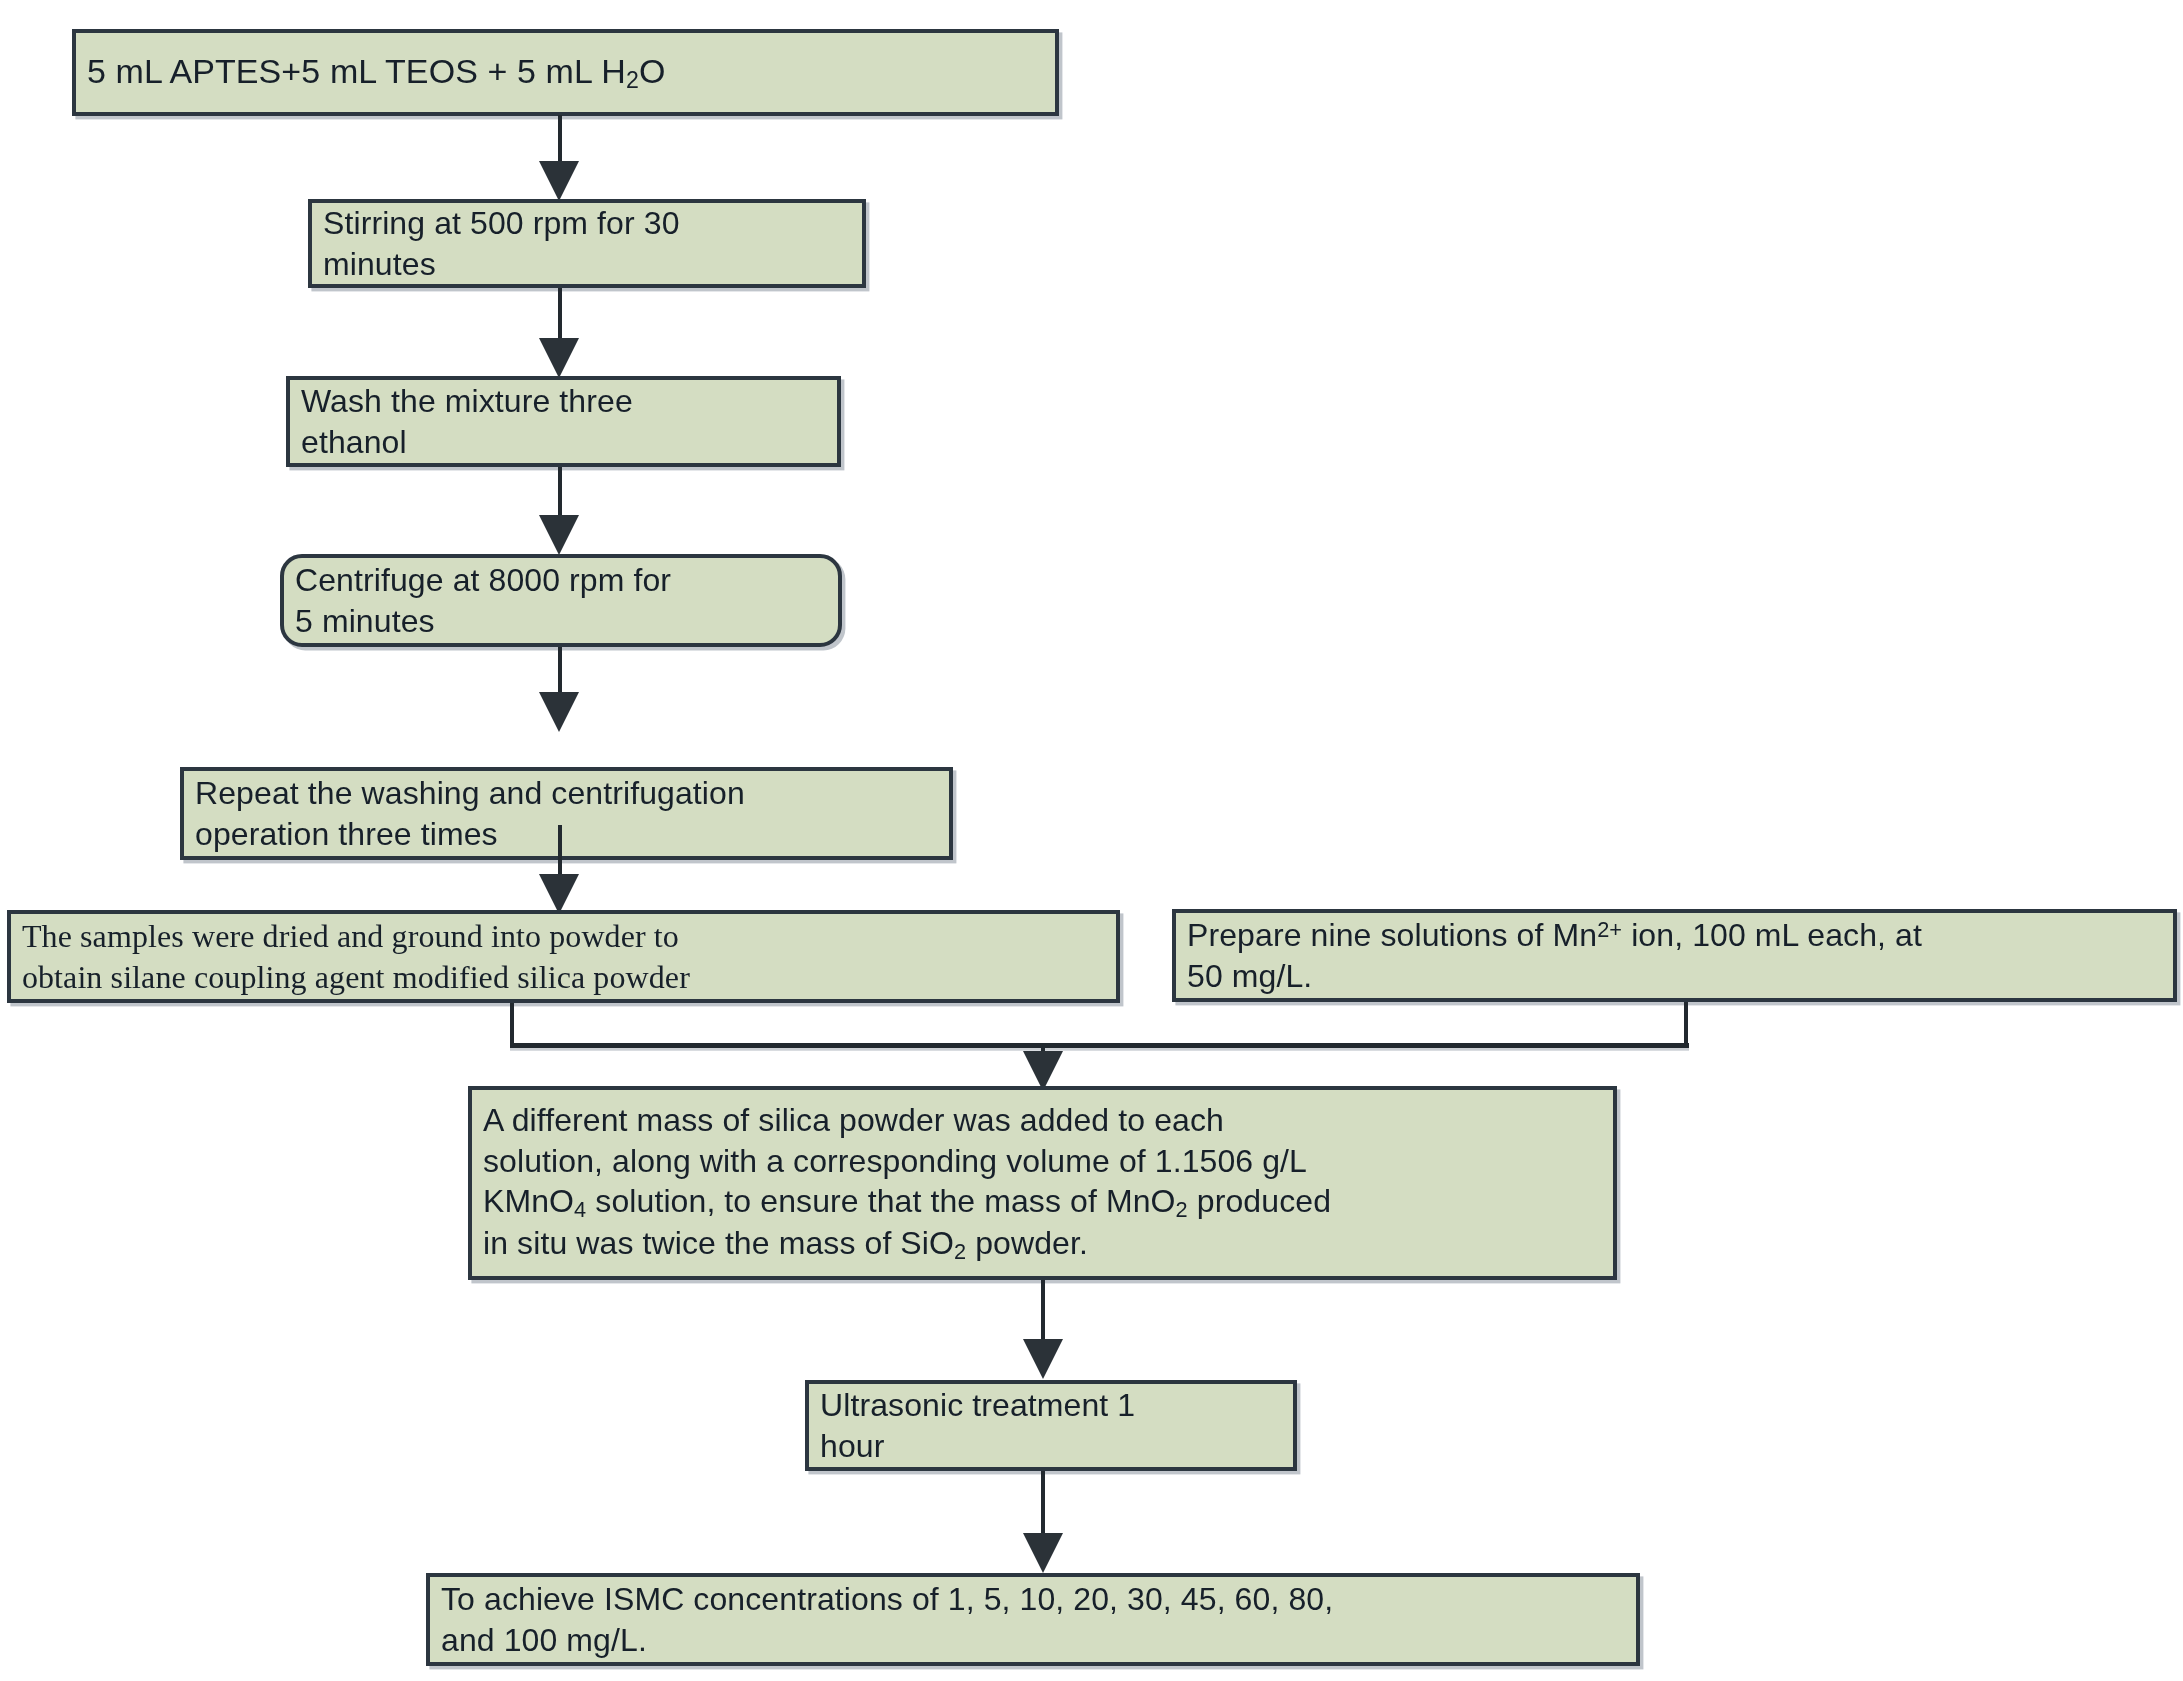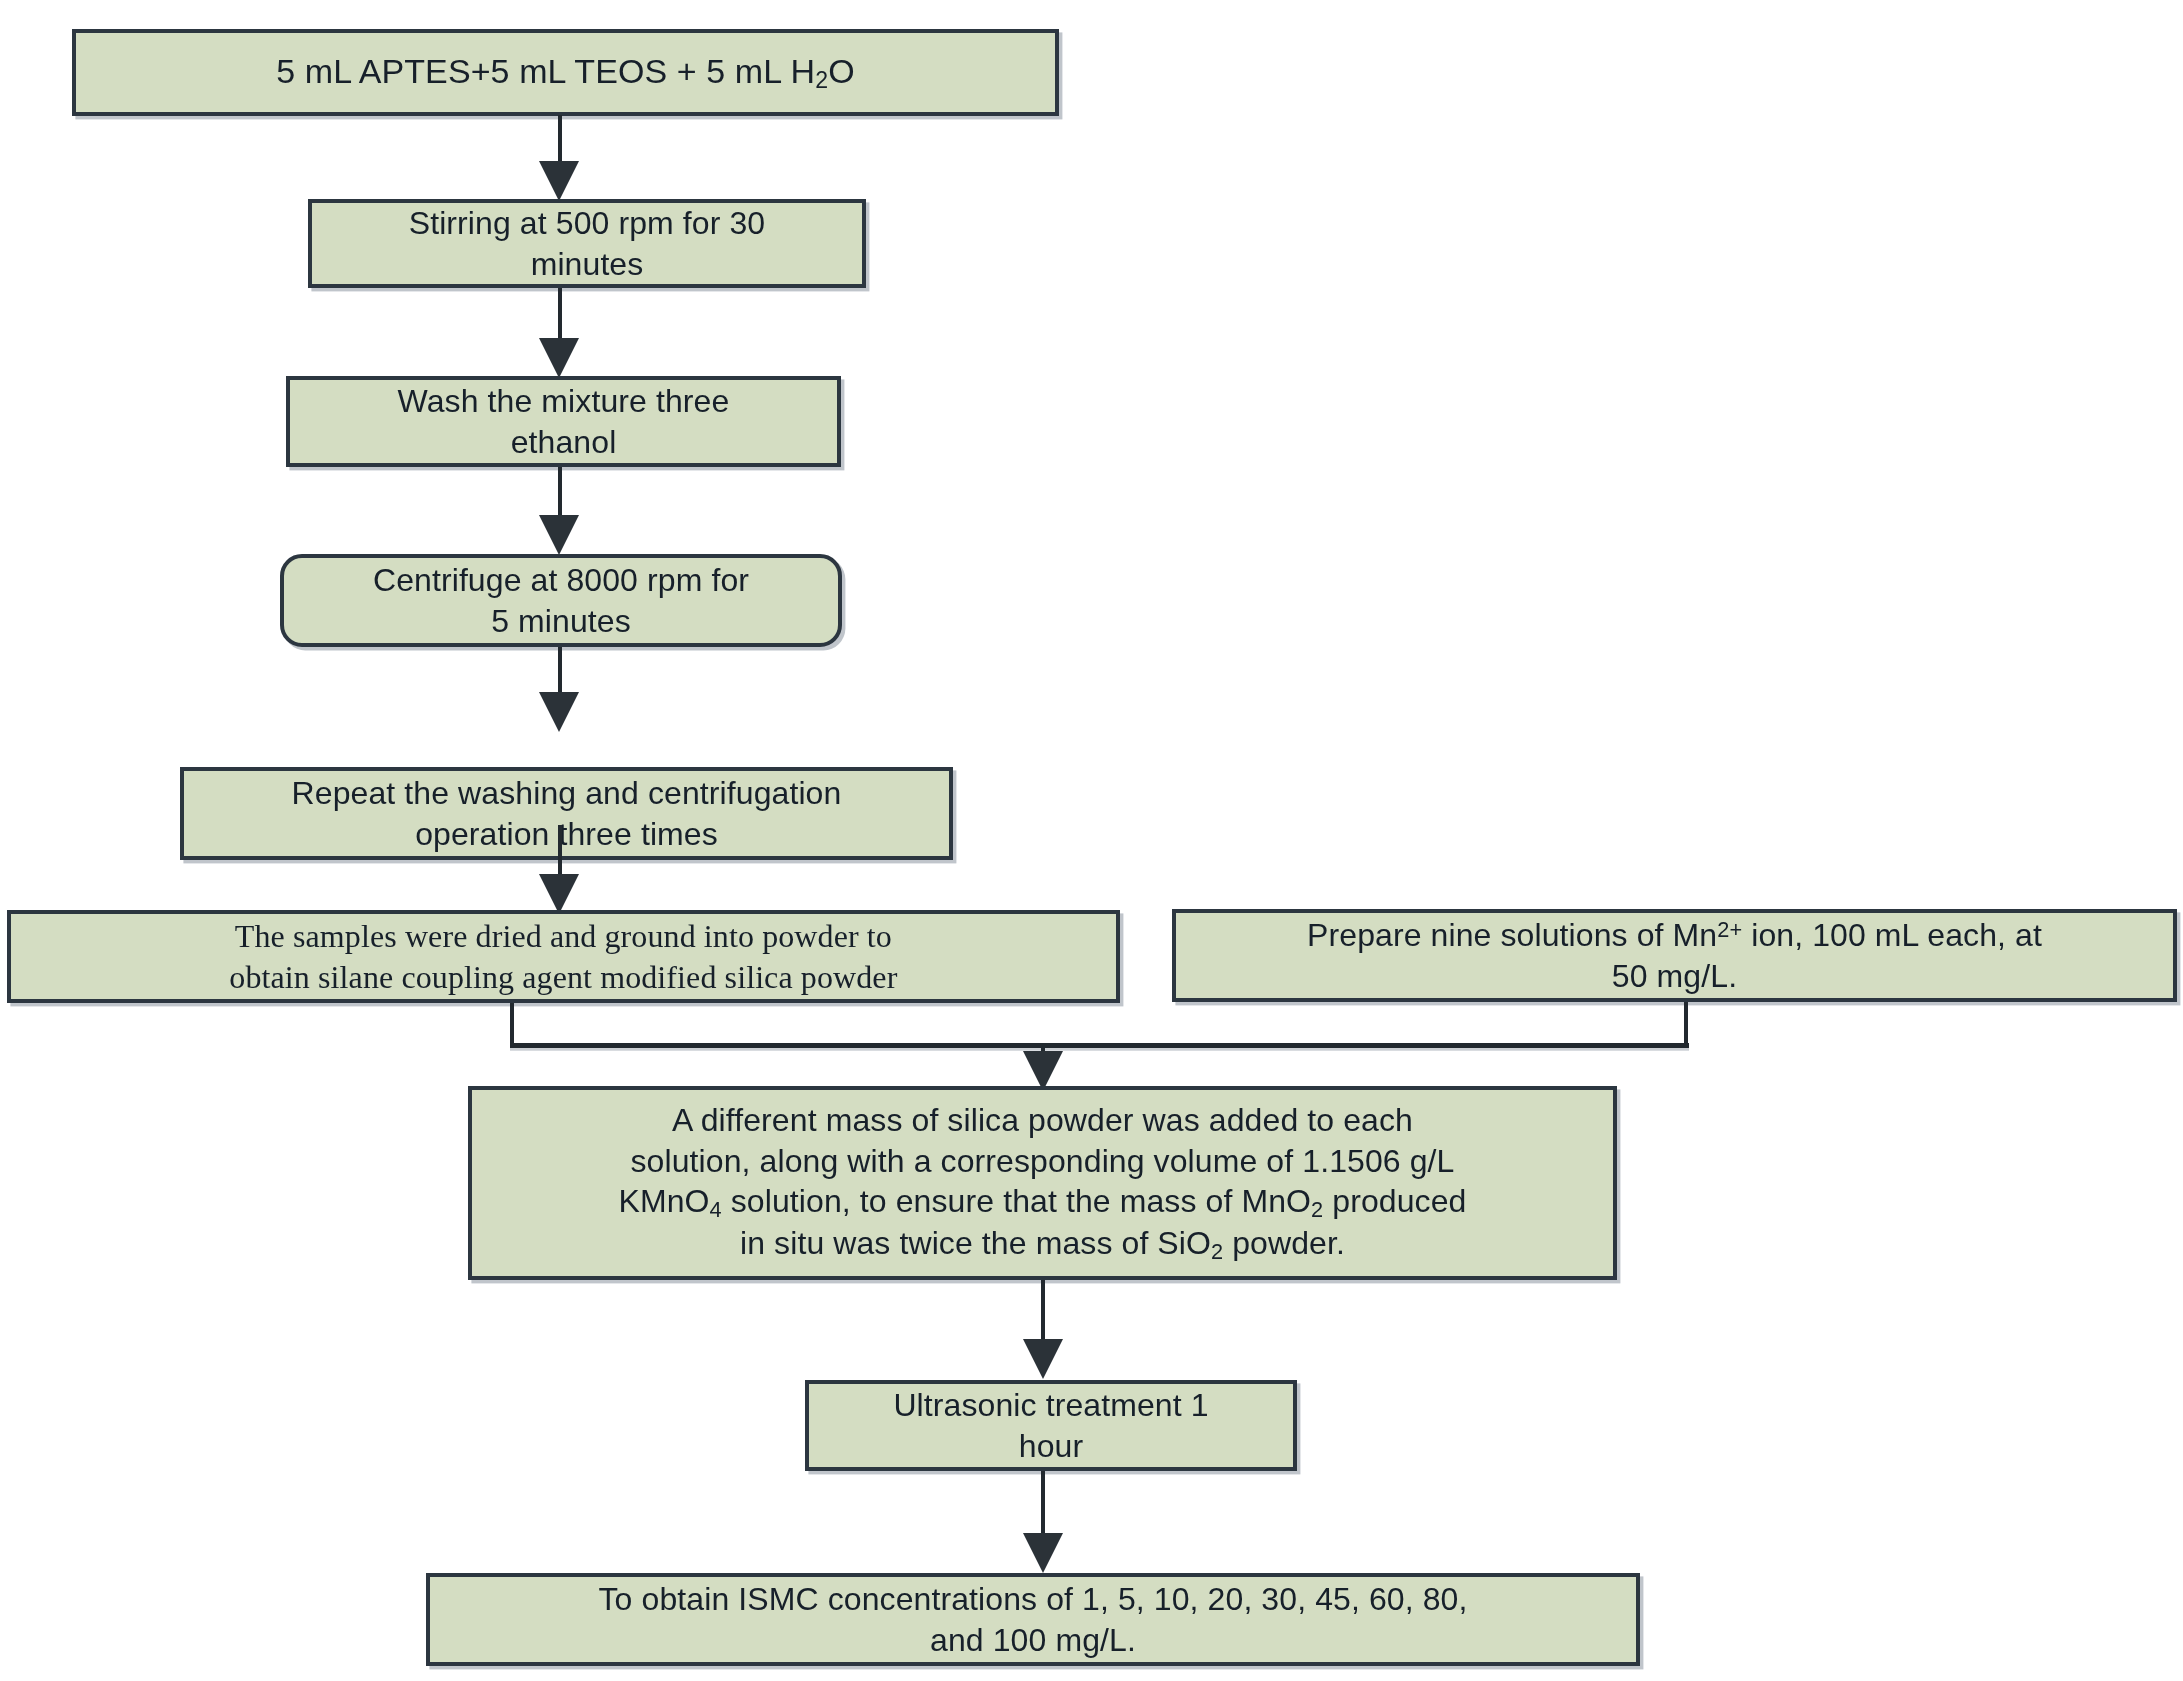--- a/index.html
+++ b/index.html
@@ -19,21 +19,21 @@
   }
   .node {
     position: absolute;
     box-sizing: border-box;
     background: #d4ddc2;
     border: 4.1px solid #2c3640;
     box-shadow: 3.4px 3.4px 0 0 rgba(140,150,160,0.55);
     display: flex;
     align-items: center;
     justify-content: center;
-    text-align: center;
+    text-align: left;
     color: #17202a;
     font-size: 32px;
     line-height: 1.26;
     padding: 4.1px 11px;
     letter-spacing: 0.1px;
   }
   .node .txt {
     display: block;
     width: 100%;
     white-space: pre-line;
@@ -139,18 +139,18 @@
 
   <div class="node" style="left:805px; top:1380px; width:492px; height:91px;">
     <span class="txt">Ultrasonic treatment 1
 hour</span>
   </div>
 
   <div class="vline" style="left:1041px; top:1471px; height:76px;"></div>
   <div class="arrowhead" style="left:1023px; top:1533px;"></div>
 
   <div class="node" style="left:426px; top:1573px; width:1214px; height:93px;">
-    <span class="txt">To obtain ISMC concentrations of 1, 5, 10, 20, 30, 45, 60, 80,
+    <span class="txt">To achieve ISMC concentrations of 1, 5, 10, 20, 30, 45, 60, 80,
 and 100 mg/L.</span>
   </div>
 
 </div>
 
 
 </body></html>

